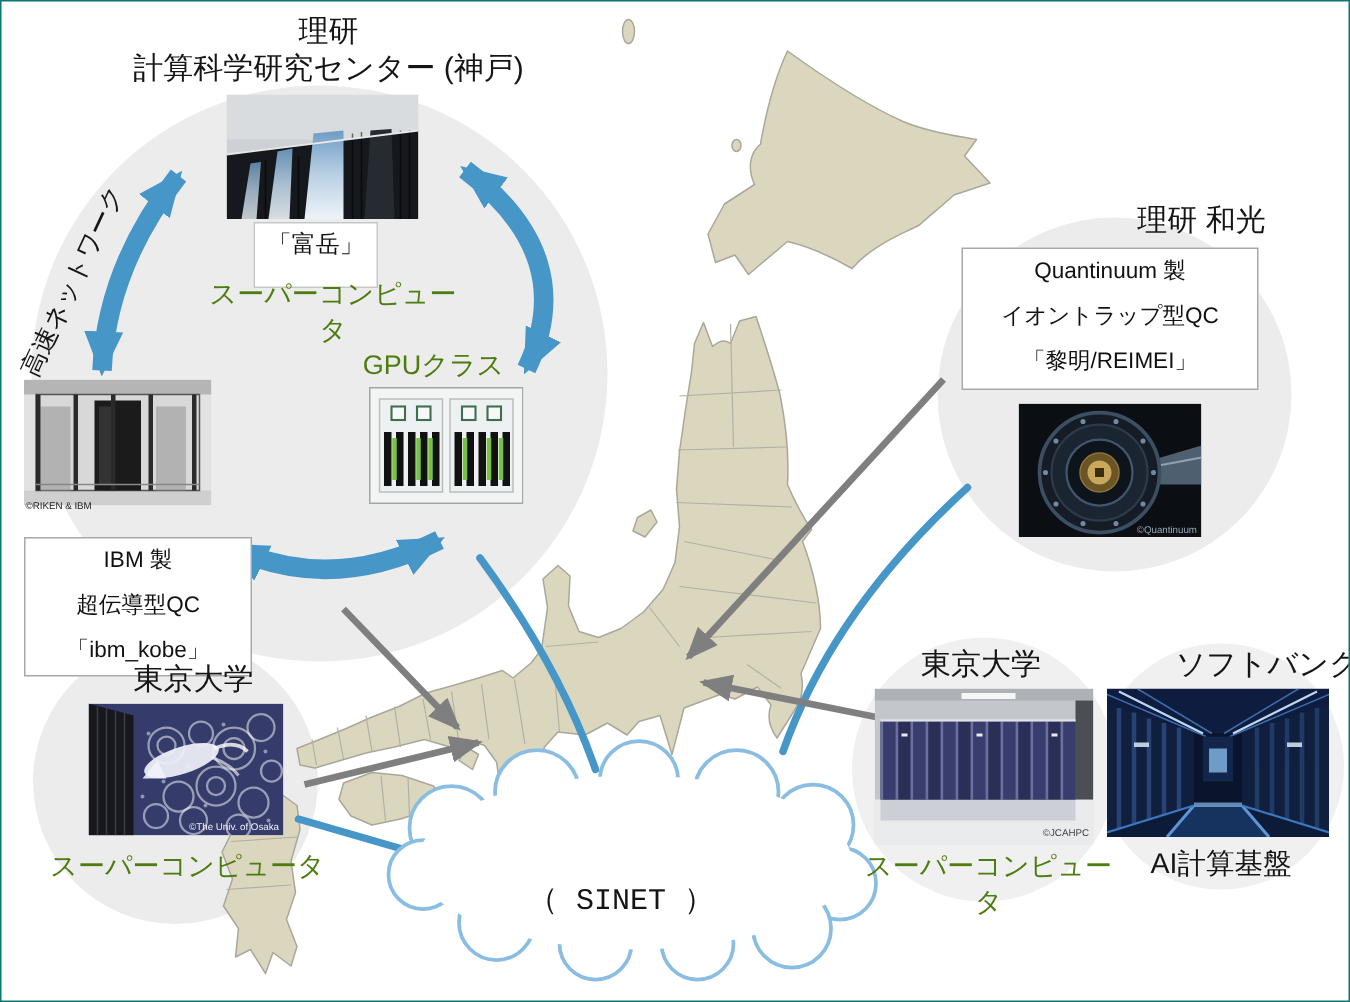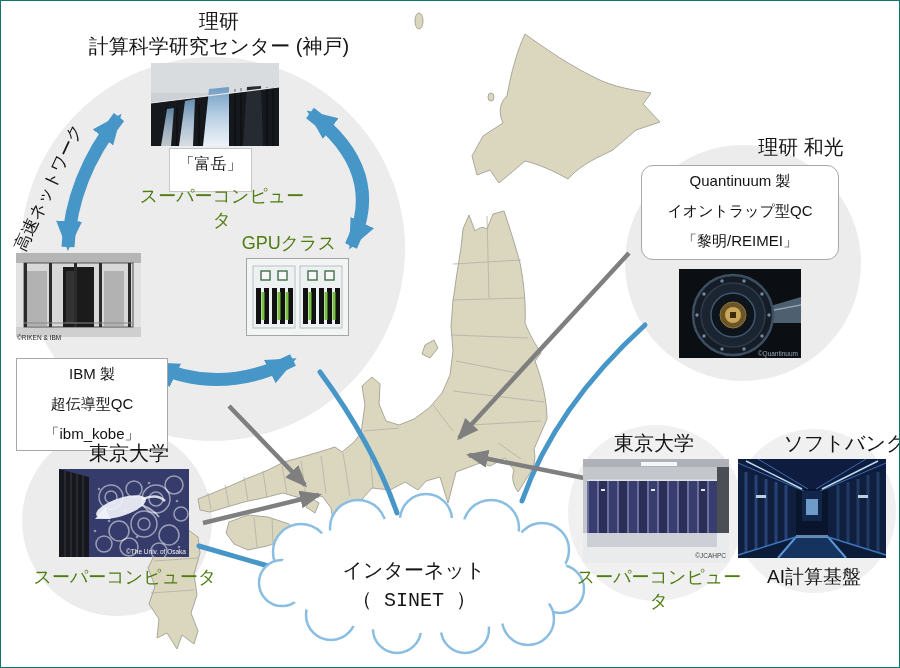--- a/index.html
+++ b/index.html
@@ -238,21 +238,21 @@
   <div class="abs cap" style="left:16px;top:334px;">©RIKEN &amp; IBM</div>
 
   <div class="abs box" style="left:15px;top:357px;width:152px;height:93px;">
     <div class="bl">IBM 製</div>
     <div class="bl">超伝導型QC</div>
     <div class="bl">「ibm_kobe」</div>
   </div>
 
   <div class="abs ctr ttl" style="left:740px;top:134px;width:120px;">理研 和光</div>
 
-  <div class="abs box" style="left:640px;top:164px;width:198px;height:95px;border-radius:12px;">
+  <div class="abs box" style="left:640px;top:164px;width:198px;height:95px;">
     <div class="bl">Quantinuum 製</div>
     <div class="bl">イオントラップ型QC</div>
     <div class="bl">「黎明/REIMEI」</div>
   </div>
 
   <div class="photo" style="left:678px;top:268px;width:122px;height:89px;">
     <svg viewBox="0 0 122 89" preserveAspectRatio="none">
       <rect width="122" height="89" fill="#0b0e13"></rect>
       <polygon points="88,38 122,28 122,54 92,54" fill="#4e5f70"></polygon>
       <line x1="90" y1="42" x2="122" y2="36" stroke="#8fa2b2" stroke-width="1.5"></line>
@@ -422,16 +422,15 @@
           <line x1="90" y1="78" x2="108" y2="99"></line>
         </g>
       <rect x="58" y="76" width="32" height="3" fill="#88b9e8" opacity="0.7"></rect>
       <line x1="0" y1="96" x2="58" y2="78" stroke="#3d77c0" stroke-width="1.5"></line>
       <line x1="148" y1="96" x2="90" y2="78" stroke="#3d77c0" stroke-width="1.5"></line>
     </svg>
   </div>
 
   <div class="abs ctr ttl" style="left:763px;top:564px;width:100px;font-size:19px;">AI計算基盤</div>
 
-  <div class="abs ctr cloud-txt" style="left:330px;top:556px;width:166px;">インターネット</div>
   <div class="abs ctr cloud-txt" style="left:330px;top:585px;width:166px;font-family:Liberation Mono, monospace;">（ SINET ）</div>
 
 </div>
 
 </body></html>

